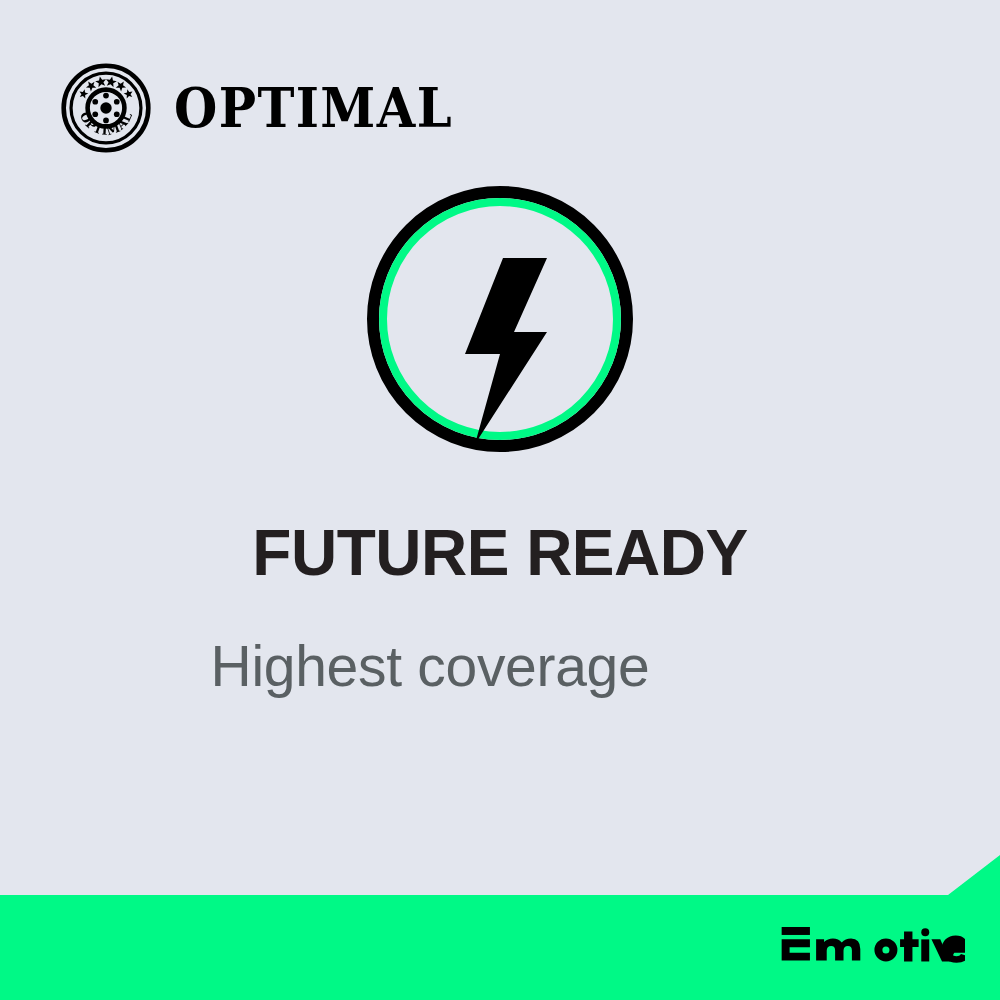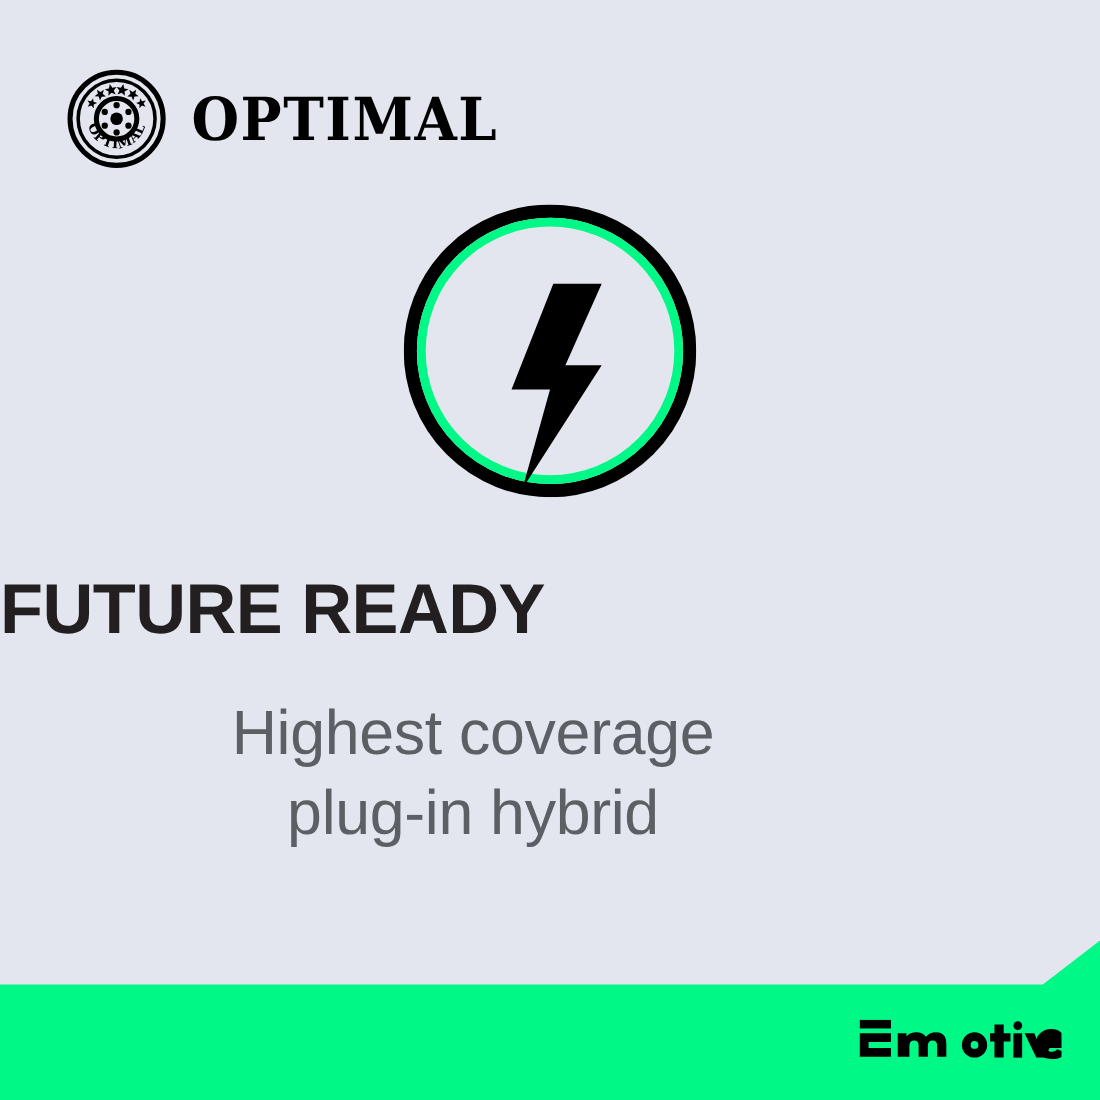--- a/index.html
+++ b/index.html
@@ -57,21 +57,21 @@
     height: 266px;
   }
   .hero svg { display: block; width: 266px; height: 266px; }
 
   
   .headline {
     position: absolute;
     left: 0;
     top: 521px;
     width: 1000px;
-    text-align: left;
+    text-align: center;
     font-family: "Liberation Sans", sans-serif;
     font-weight: bold;
     font-size: 64px;
     line-height: 1;
     letter-spacing: -0.5px;
     color: #231f20;
     white-space: nowrap;
   }
 
   
@@ -170,21 +170,20 @@
       <circle cx="133" cy="133" r="127" fill="none" stroke="#000000" stroke-width="12"></circle>
       <circle cx="133" cy="133" r="117" fill="none" stroke="#00f986" stroke-width="8"></circle>
       <polygon fill="#000000" points="136,72 180,72 147,146 180,146 108,258 133,168 98,168"></polygon>
     </svg>
   </div>
 
   <div class="headline">FUTURE READY</div>
 
   <div class="subhead">
     <span class="line">Highest coverage</span>
-    <span class="line">plug-in hybrid</span>
   </div>
 
   <div class="footer">
     <div class="footer-shape"></div>
     <span class="emotive">
       <svg viewBox="0 0 420 86" xmlns="http://www.w3.org/2000/svg" aria-hidden="true">
         <g fill="#000000">
 
           <rect x="6" y="0" width="64" height="18"></rect>
           <path d="M6 28 h64 v18 H24 v12 h46 v18 H6 Z"></path>

